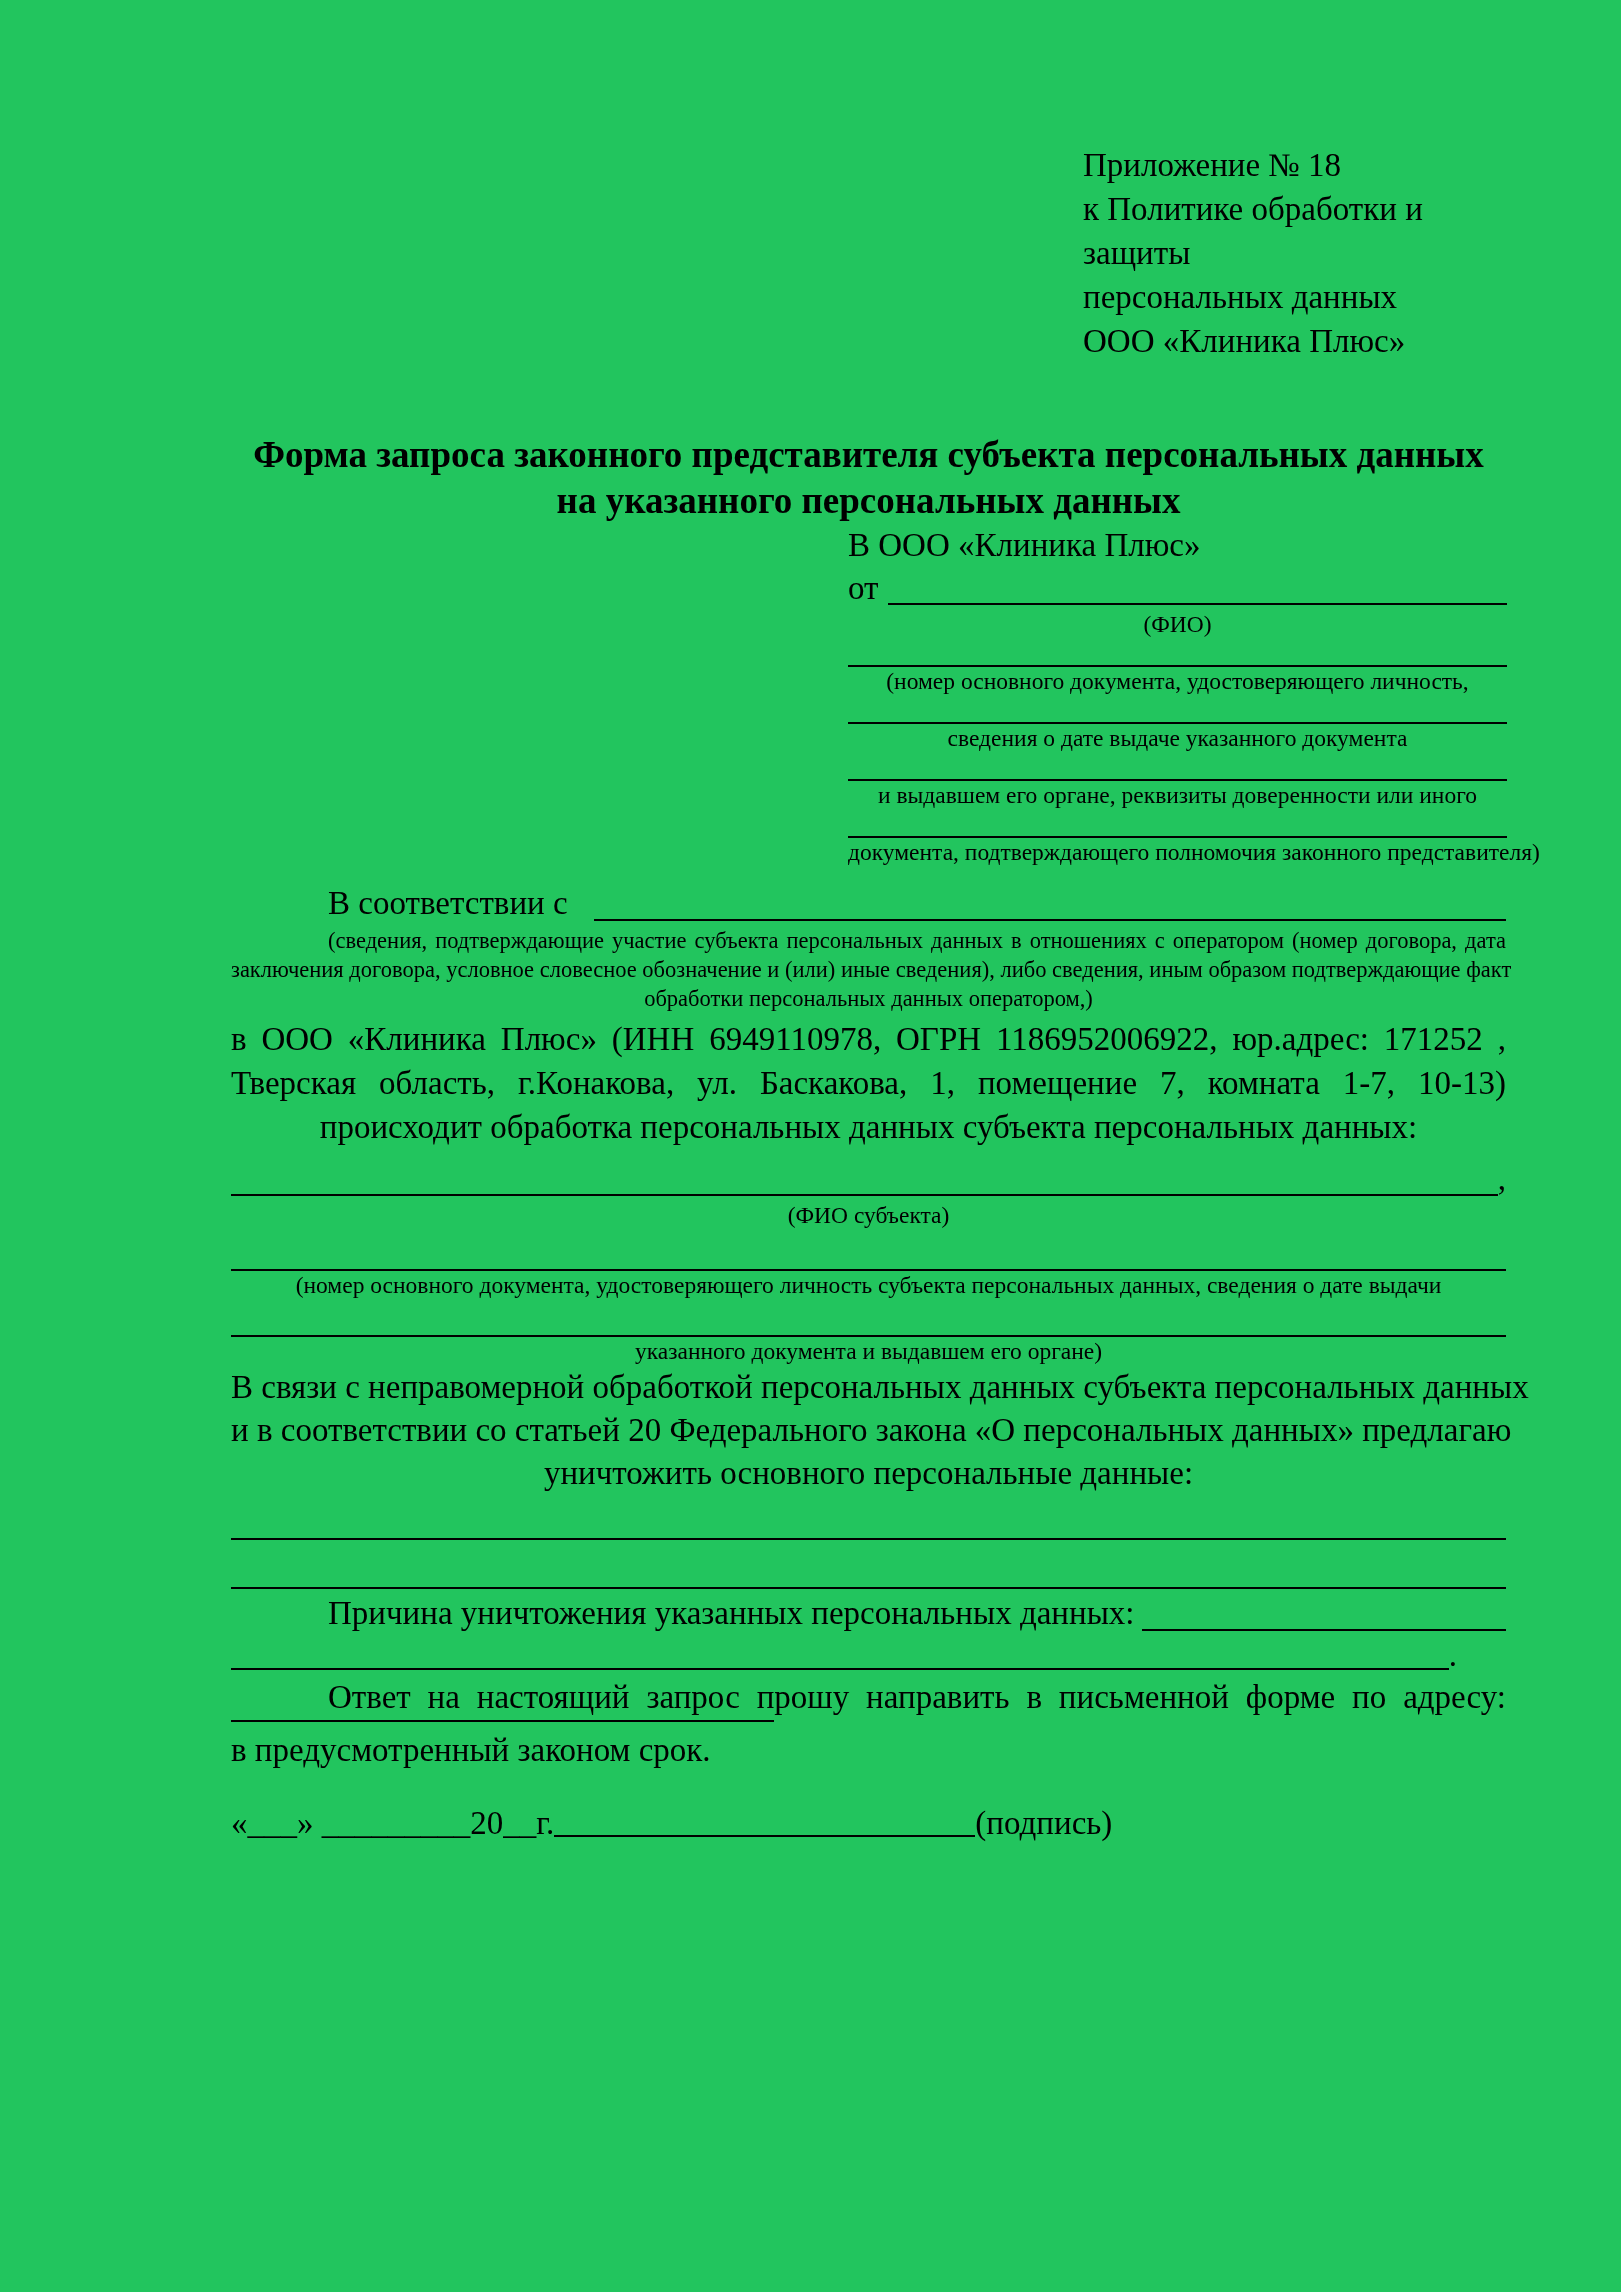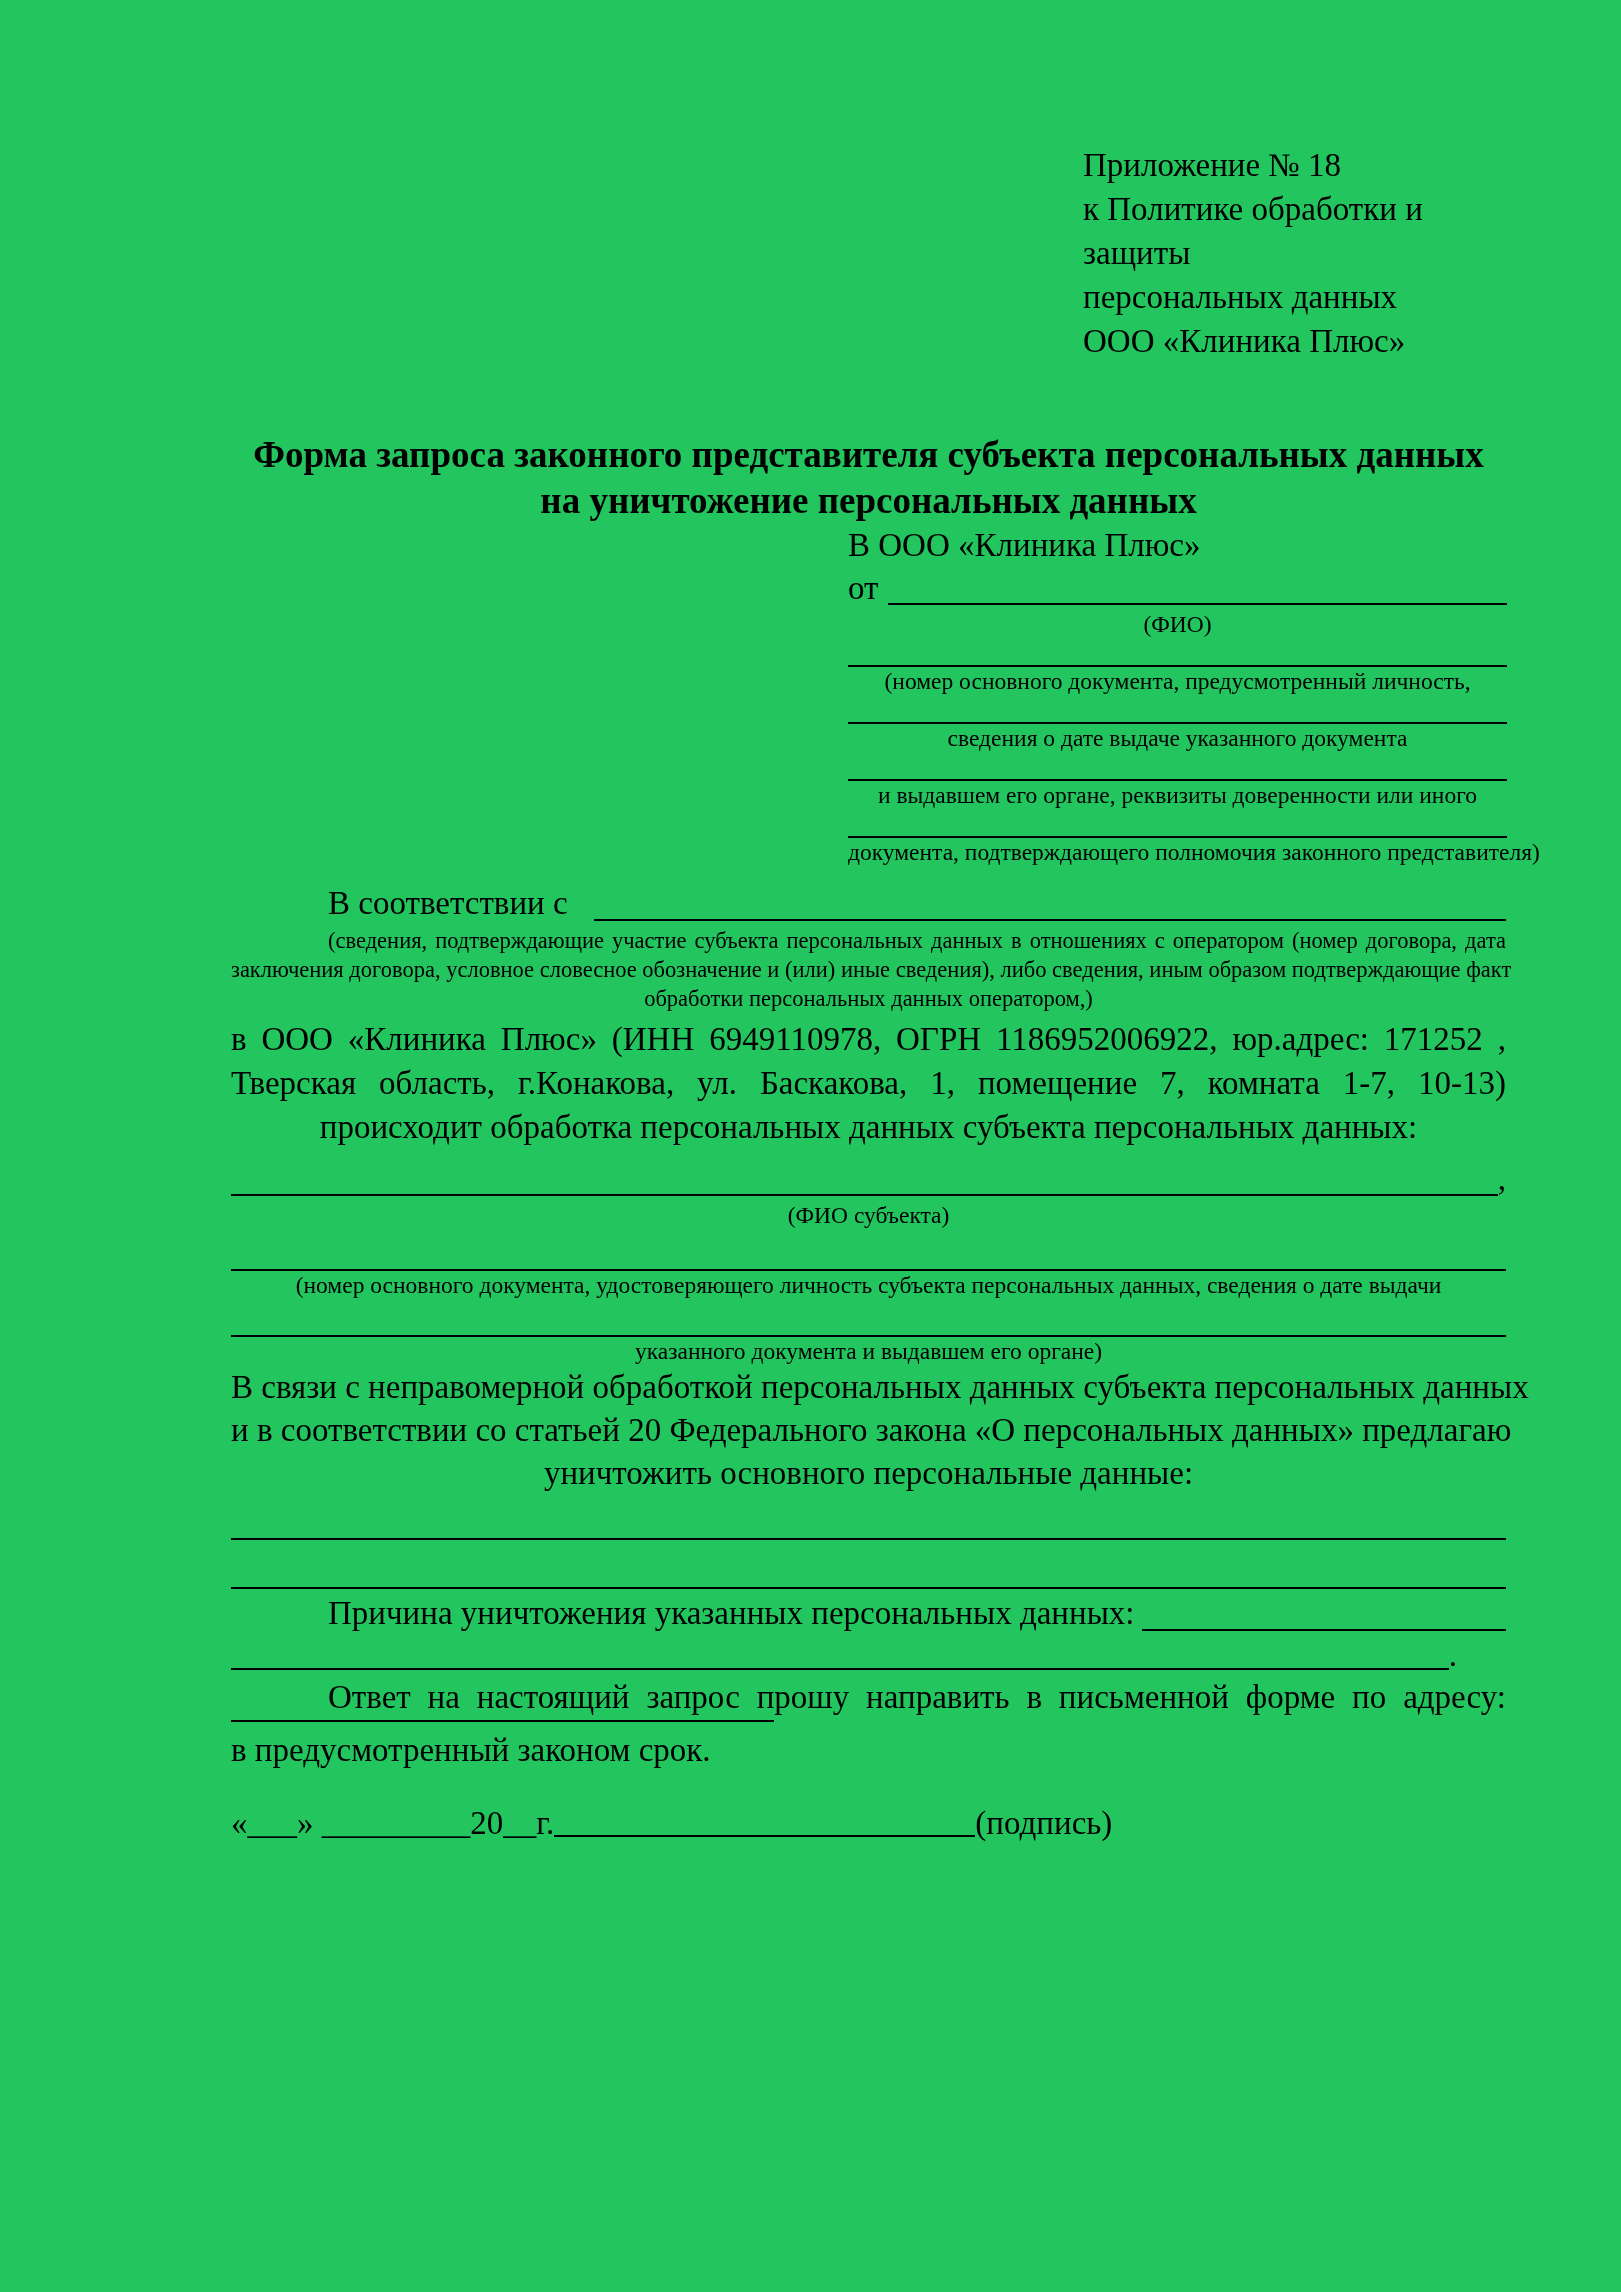--- a/index.html
+++ b/index.html
@@ -56,34 +56,34 @@
 
   <div class="hdr">
     <div>Приложение № 18</div>
     <div>к Политике обработки и защиты</div>
     <div>персональных данных</div>
     <div>ООО «Клиника Плюс»</div>
   </div>
 
   <div class="title">
     <div>Форма запроса законного представителя субъекта персональных данных</div>
-    <div>на уничтожение персональных данных</div>
+    <div>на указанного персональных данных</div>
   </div>
 
   <div class="addr">
     <div class="addr-org">В ООО «Клиника Плюс»</div>
     <div class="flex-row">
       <span class="from-label">от</span>
       <span class="fill"></span>
     </div>
     <div class="cap">(ФИО)</div>
 
     <div>
       <div class="field-blank"></div>
-      <div class="cap">(номер основного документа, предусмотренный личность,</div>
+      <div class="cap">(номер основного документа, удостоверяющего личность,</div>
     </div>
     <div>
       <div class="field-blank"></div>
       <div class="cap">сведения о дате выдаче указанного документа</div>
     </div>
     <div>
       <div class="field-blank"></div>
       <div class="cap">и выдавшем его органе, реквизиты доверенности или иного</div>
     </div>
     <div>

